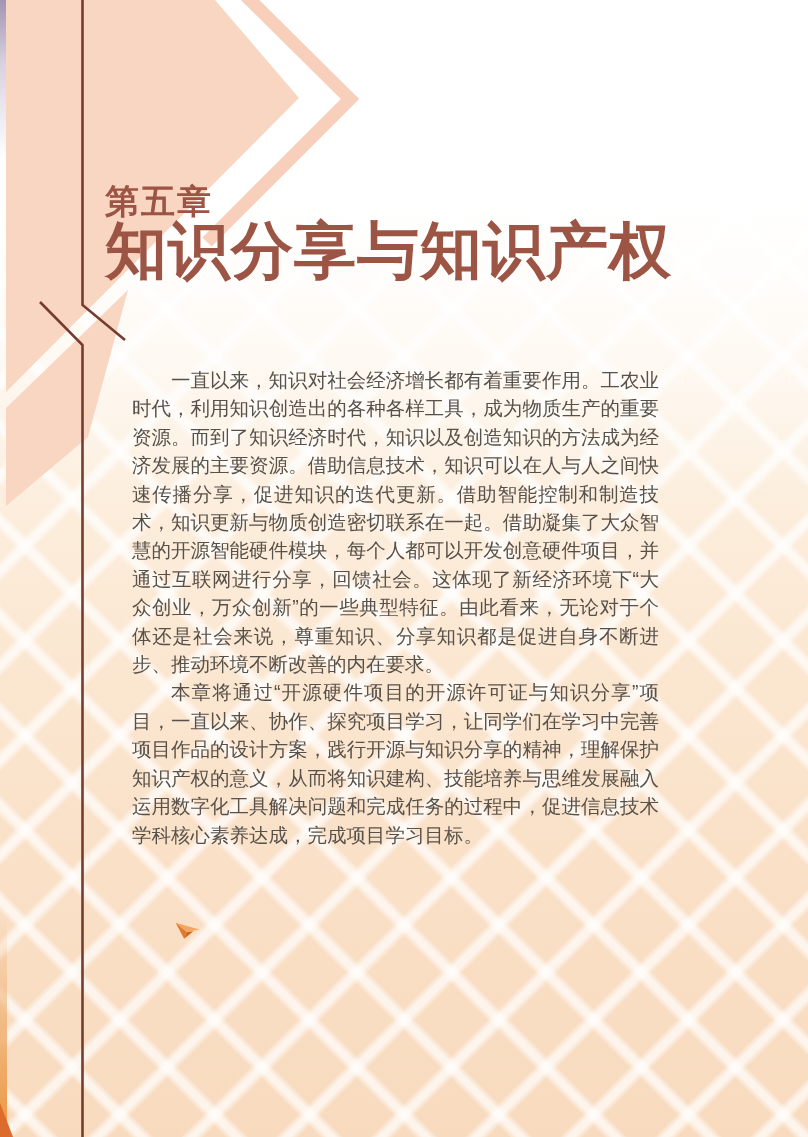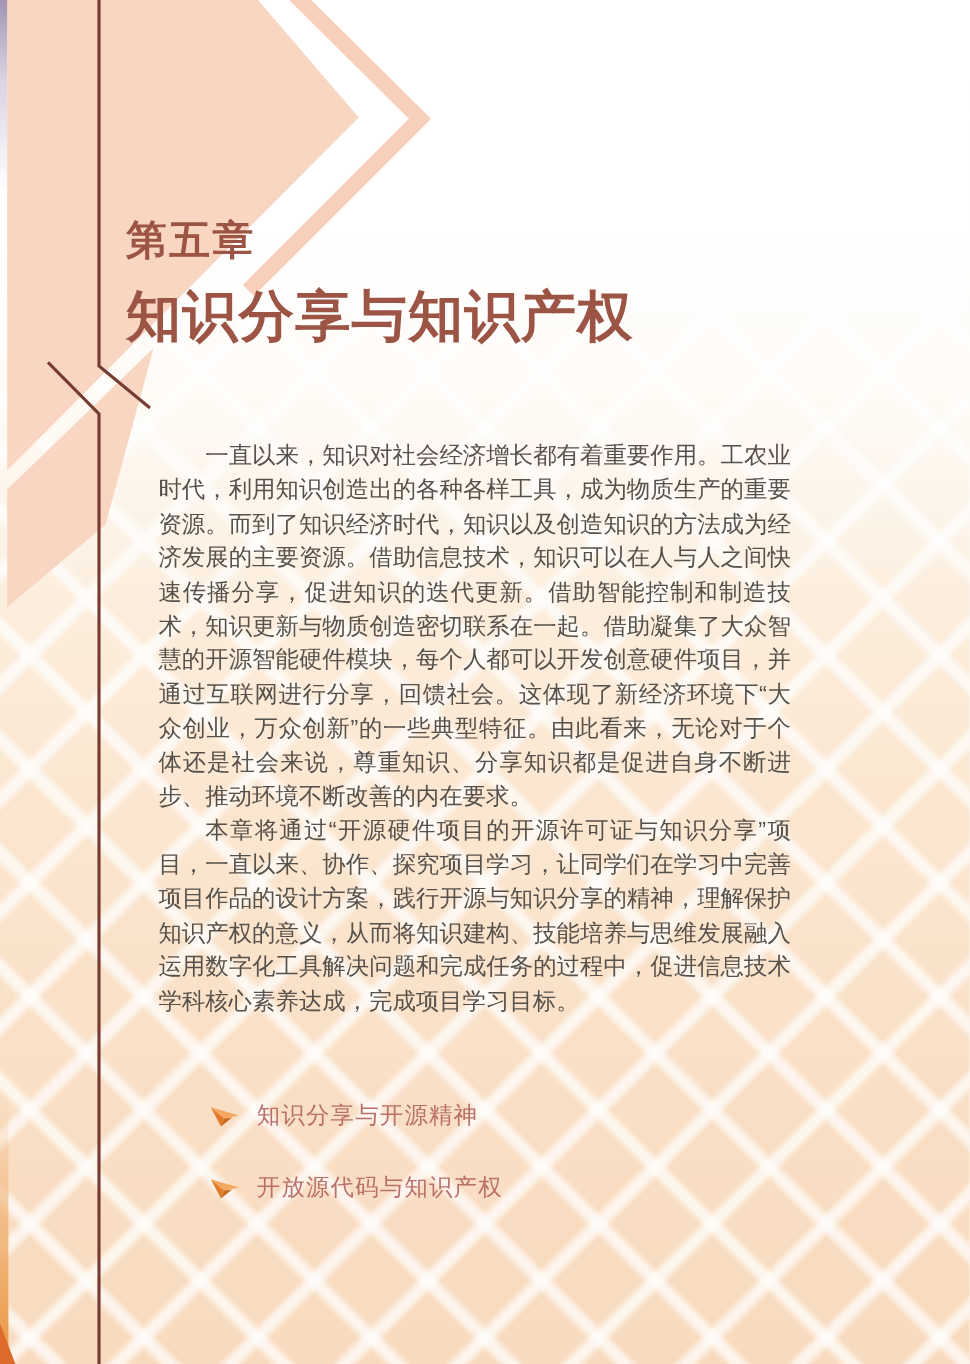--- a/index.html
+++ b/index.html
@@ -38,21 +38,21 @@
     position: absolute; left: 0; bottom: 0; width: 0; height: 0;
     border-bottom: 34px solid #dd6c2c;
     border-right: 13px solid transparent;
   }
 
   .chapter {
     position: absolute; left: 105px; top: 176px;
     color: #9c5445; font-weight: bold;
   }
   .chapter-num { font-size: 34px; line-height: 50px; letter-spacing: 2px; }
-  .chapter-title { font-size: 46px; line-height: 50px; margin-top: 16px; letter-spacing: 1px; font-family: Liberation Mono, monospace; }
+  .chapter-title { font-size: 62px; line-height: 50px; margin-top: 0; letter-spacing: 1px; }
 
   .intro {
     position: absolute; left: 132px; top: 366px; width: 527px;
     font-size: 19.5px; line-height: 28.4px;
     color: #57514b;
     text-align: justify;
   }
   .intro p { margin: 0; text-indent: 2em; }
 
   .sections {
@@ -100,25 +100,16 @@
     <p>本章将通过“开源硬件项目的开源许可证与知识分享”项目，一直以来、协作、探究项目学习，让同学们在学习中完善项目作品的设计方案，践行开源与知识分享的精神，理解保护知识产权的意义，从而将知识建构、技能培养与思维发展融入运用数字化工具解决问题和完成任务的过程中，促进信息技术学科核心素养达成，完成项目学习目标。</p>
   </main>
 
   <ul class="sections">
     <li class="section-item">
       <svg class="plane" viewBox="0 0 32 26" aria-hidden="true">
         <polygon points="2,5 30,13 15,16" fill="#f3a75f"></polygon>
         <polygon points="2,5 15,16 12,24" fill="#e0792b"></polygon>
         <polygon points="15,16 23,15 12,24" fill="#c9681f"></polygon>
       </svg>
-      <span class="section-label">知识分享与开源精神</span>
-    </li>
-    <li class="section-item">
-      <svg class="plane" viewBox="0 0 32 26" aria-hidden="true">
-        <polygon points="2,5 30,13 15,16" fill="#f3a75f"></polygon>
-        <polygon points="2,5 15,16 12,24" fill="#e0792b"></polygon>
-        <polygon points="15,16 23,15 12,24" fill="#c9681f"></polygon>
-      </svg>
-      <span class="section-label">开放源代码与知识产权</span>
     </li>
   </ul>
 
 </div>
 
 </body></html>

